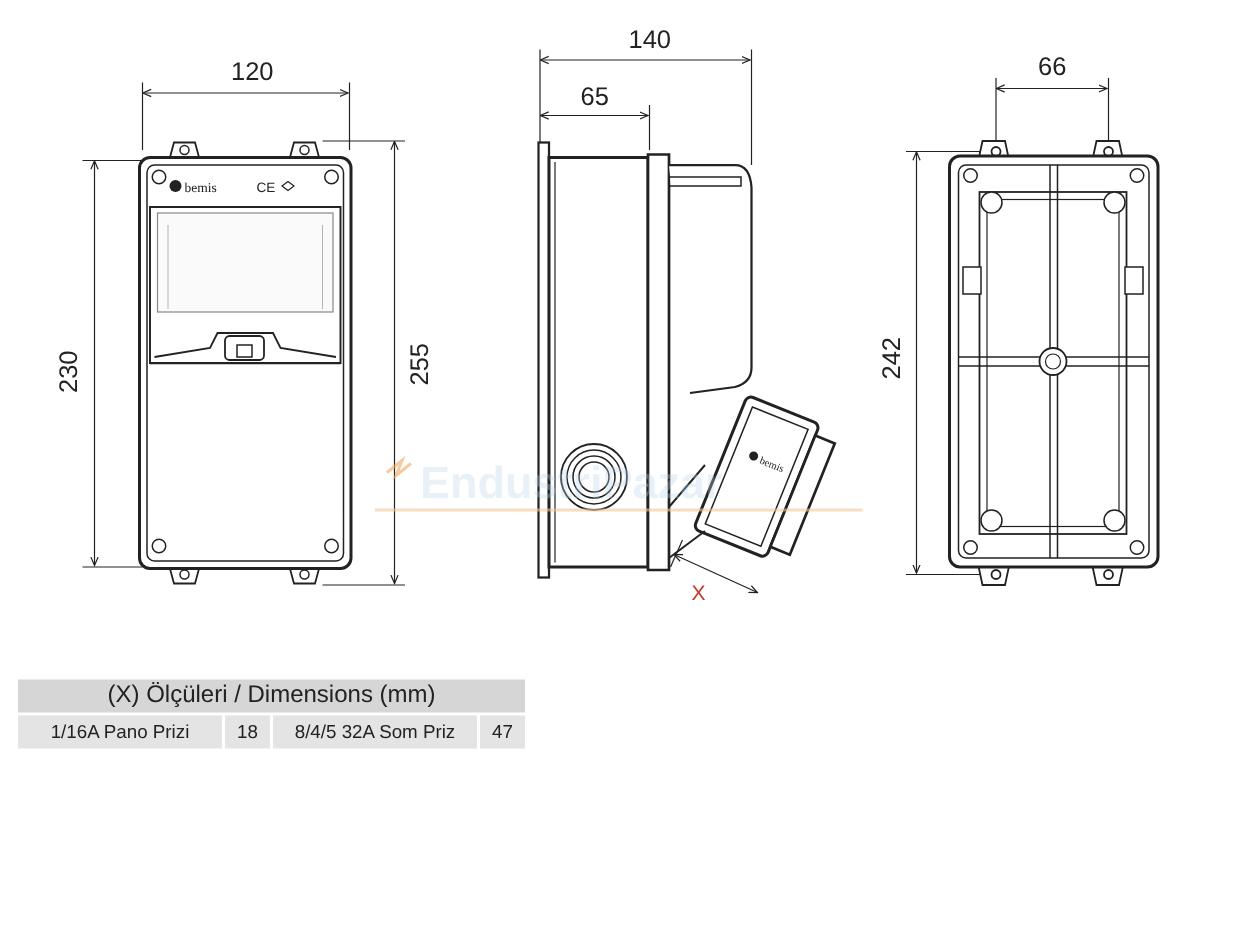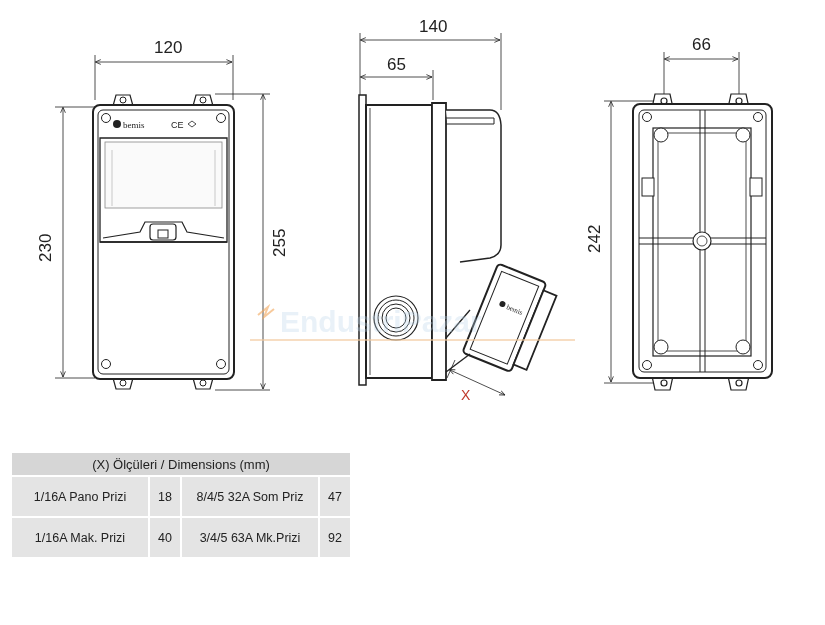--- a/index.html
+++ b/index.html
@@ -1,22 +1,22 @@
 <!DOCTYPE html>
 <html><head>
 <meta charset="utf-8">
 <style>
   html, body { margin:0; padding:0; background:#ffffff; }
   body { width:825px; height:625px; position:relative; overflow:hidden; font-family:"Liberation Sans", sans-serif; }
   svg.drawing { position:absolute; left:0; top:0; }
   .dimtxt { font-family:"Liberation Sans", sans-serif; font-size:17px; fill:#222; }
   .wm { font-family:"Liberation Sans", sans-serif; font-size:30px; font-weight:bold; fill:#bcd6ea; opacity:0.55; }
   .tbl { position:absolute; left:10px; top:451px; border-collapse:separate; border-spacing:2px; font-family:"Liberation Sans", sans-serif; font-size:12.5px; color:#222; }
-  .tbl td { background:#e4e4e4; height:39px; padding:0 4px; text-align:center; white-space:nowrap; }
-  .tbl .hdr td { background:#d6d6d6; font-size:13px; height:22px; }
+  .tbl td { background:#e4e4e4; height:22px; padding:0 4px; text-align:center; white-space:nowrap; }
+  .tbl .hdr td { background:#d6d6d6; font-size:16px; height:22px; }
   .tbl td.val { width:22px; }
   .tbl td.name1 { width:128px; }
   .tbl td.name2 { width:128px; }
   .tbl td.blank { background:transparent; }
 </style>
 </head>
 <body>
 
 <svg class="drawing" width="825" height="445" viewBox="0 0 825 445">
   <defs>
@@ -187,20 +187,14 @@
       <tr class="hdr">
     <td colspan="4">(X) Ölçüleri / Dimensions (mm)</td>
     <td class="blank"></td>
   </tr>
   <tr>
     <td class="name1">1/16A Pano Prizi</td>
     <td class="val">18</td>
     <td class="name2">8/4/5 32A Som Priz</td>
     <td class="val">47</td>
   </tr>
-  <tr>
-    <td class="name1">1/16A Mak. Prizi</td>
-    <td class="val">40</td>
-    <td class="name2">3/4/5 63A Mk.Prizi</td>
-    <td class="val">92</td>
-  </tr>
 </tbody>
   </table>
 
 </body></html>

